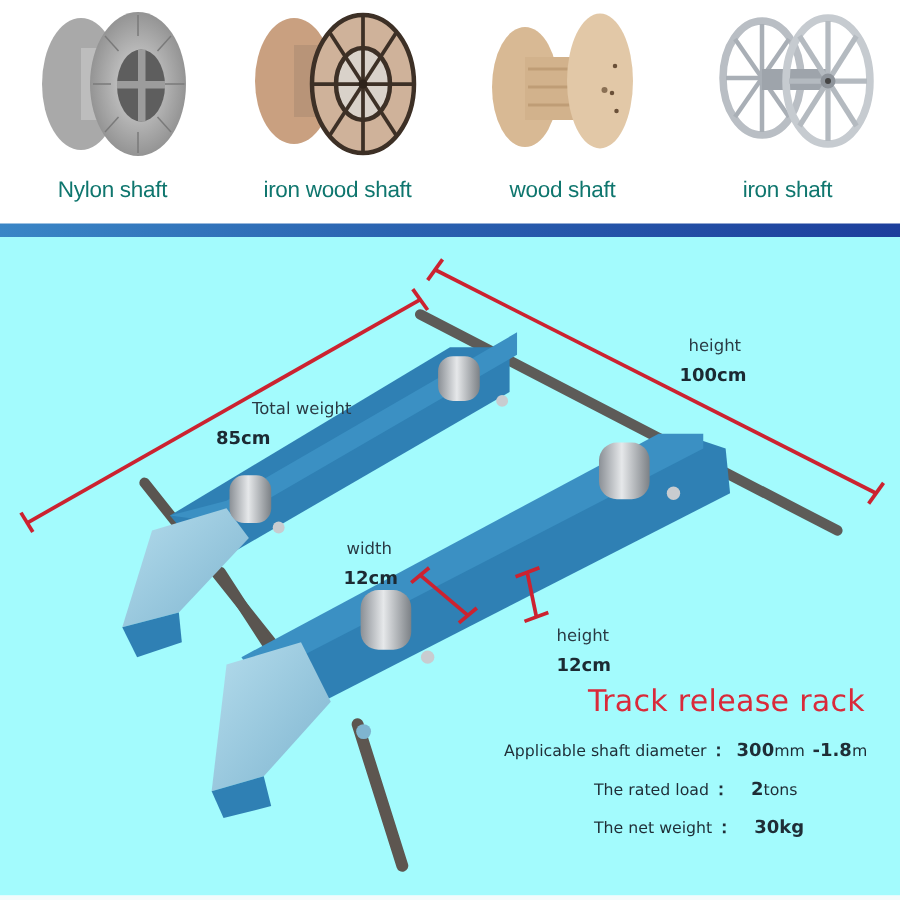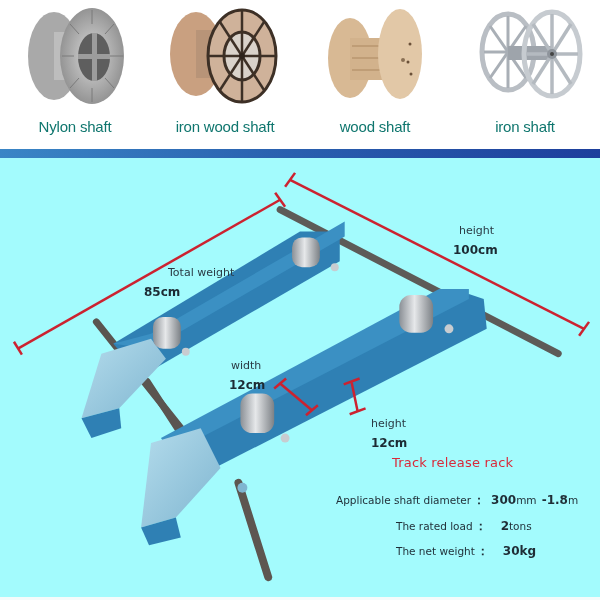--- a/index.html
+++ b/index.html
@@ -7,21 +7,21 @@
   .top { position: absolute; left: 0; top: 0; width: 600px; height: 149px; background: #ffffff; }
   .reel { position: absolute; top: 0; width: 150px; height: 149px; }
   .reel svg { position: absolute; left: 0; top: 2px; }
   .reel-label { position: absolute; top: 118px; left: 0; width: 150px; text-align: center; color: #0f766e; font-size: 15px; font-family: Liberation Sans, sans-serif; letter-spacing: -0.2px; }
   .band { position: absolute; left: 0; top: 149px; width: 600px; height: 9px; background: linear-gradient(90deg, #3a86c6 0%, #2a62b0 45%, #1d3f9c 100%); }
   .main { position: absolute; left: 0; top: 158px; width: 600px; height: 439px; background: #a3fbfd; }
   .foot { position: absolute; left: 0; top: 597px; width: 600px; height: 3px; background: #f4fbfb; }
   .scene { position: absolute; left: 0; top: 0; }
   .dim-label { position: absolute; color: #2a3a44; font-size: 11px; font-family: "DejaVu Sans", sans-serif; }
   .dim-value { position: absolute; color: #1c2a33; font-size: 12px; font-weight: bold; font-family: "DejaVu Sans", sans-serif; }
-  .title { position: absolute; left: 392px; top: 297px; color: #d92a3a; font-size: 13px; font-family: "DejaVu Sans", sans-serif; letter-spacing: 0.2px; }
+  .title { position: absolute; left: 392px; top: 297px; color: #d92a3a; font-size: 20px; font-family: "DejaVu Sans", sans-serif; letter-spacing: 0.2px; }
   .spec-row { position: absolute; font-family: "DejaVu Sans", sans-serif; color: #1f2d36; white-space: nowrap; }
   .spec-label { font-size: 10.5px; }
   .spec-colon { font-size: 12px; font-weight: bold; margin: 0 6px 0 2px; }
   .spec-num { font-size: 12px; font-weight: bold; }
   .spec-unit { font-size: 10.5px; margin-left: 0; }
 </style>
 </head>
 <body>
 
 <div class="top">

